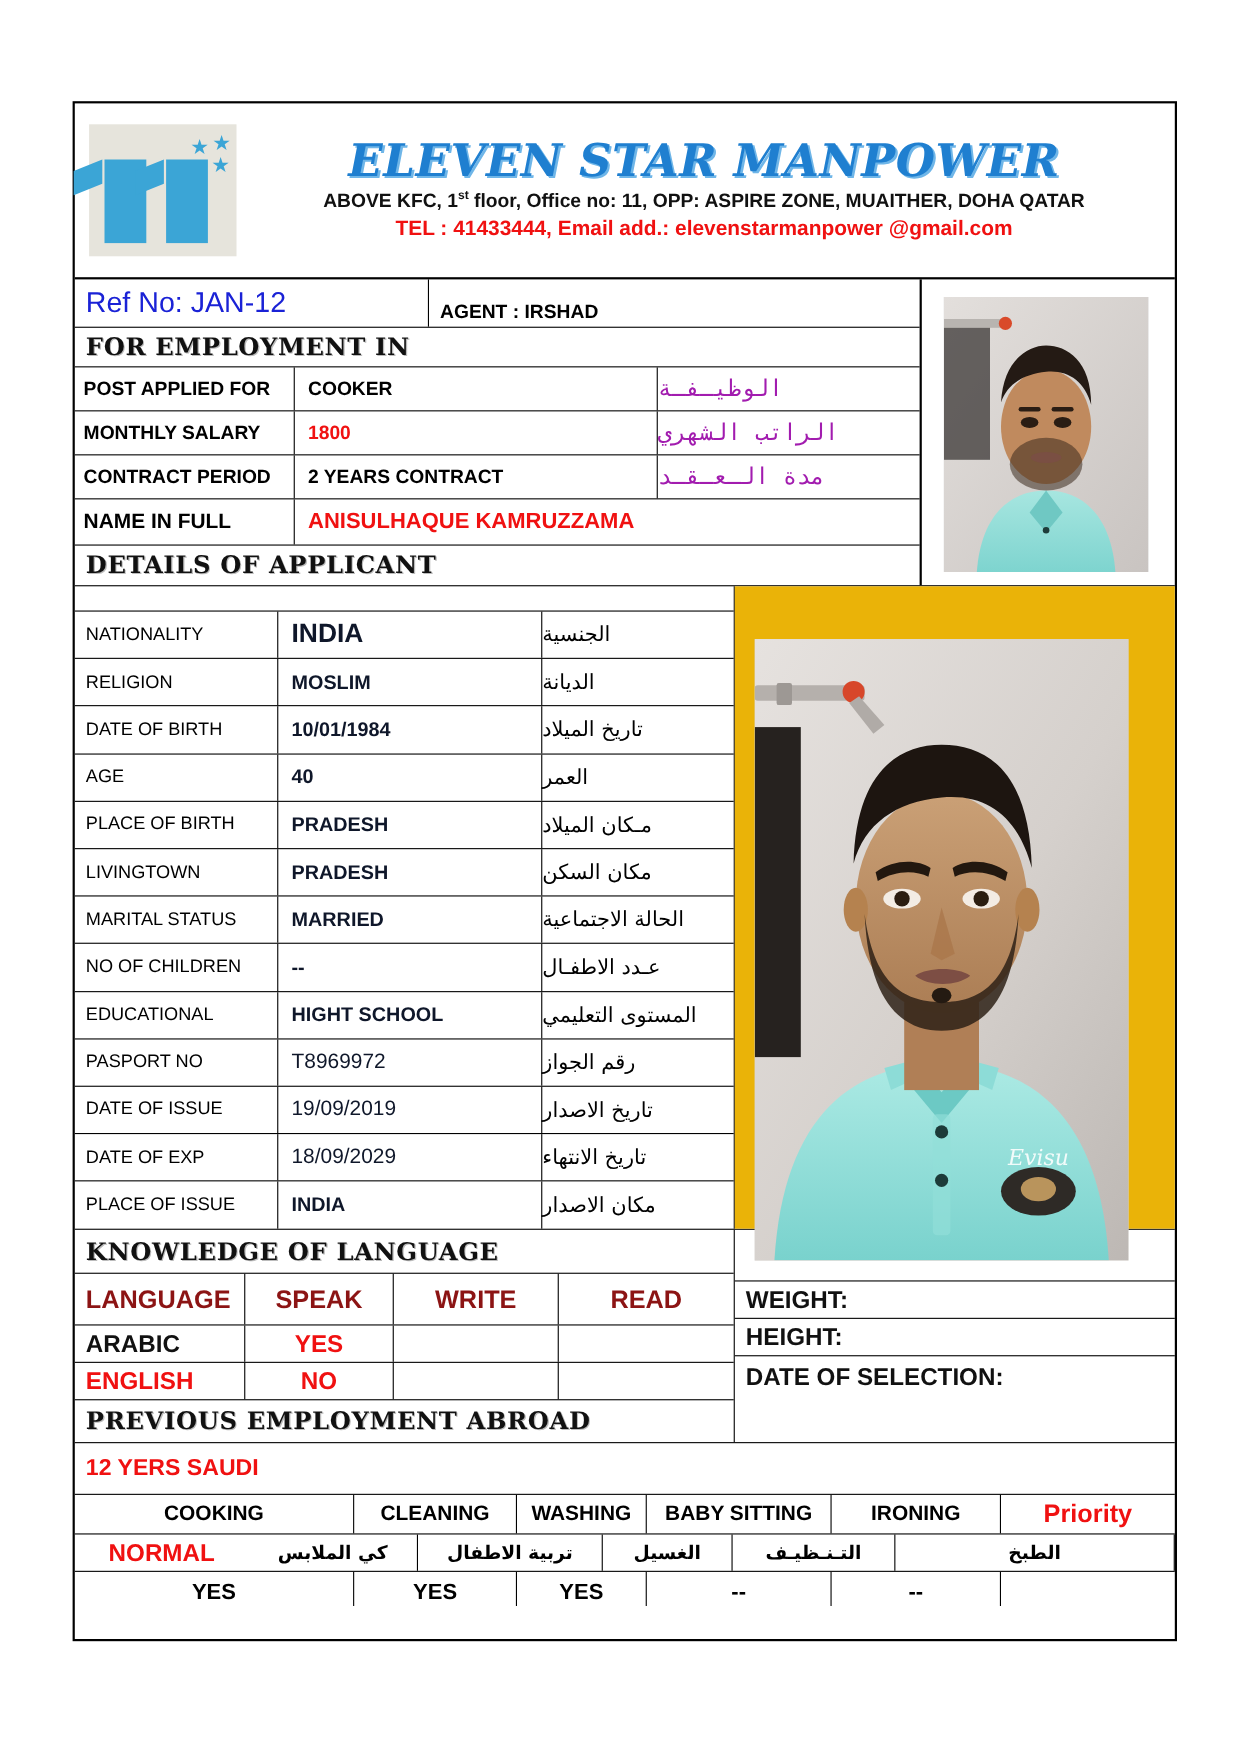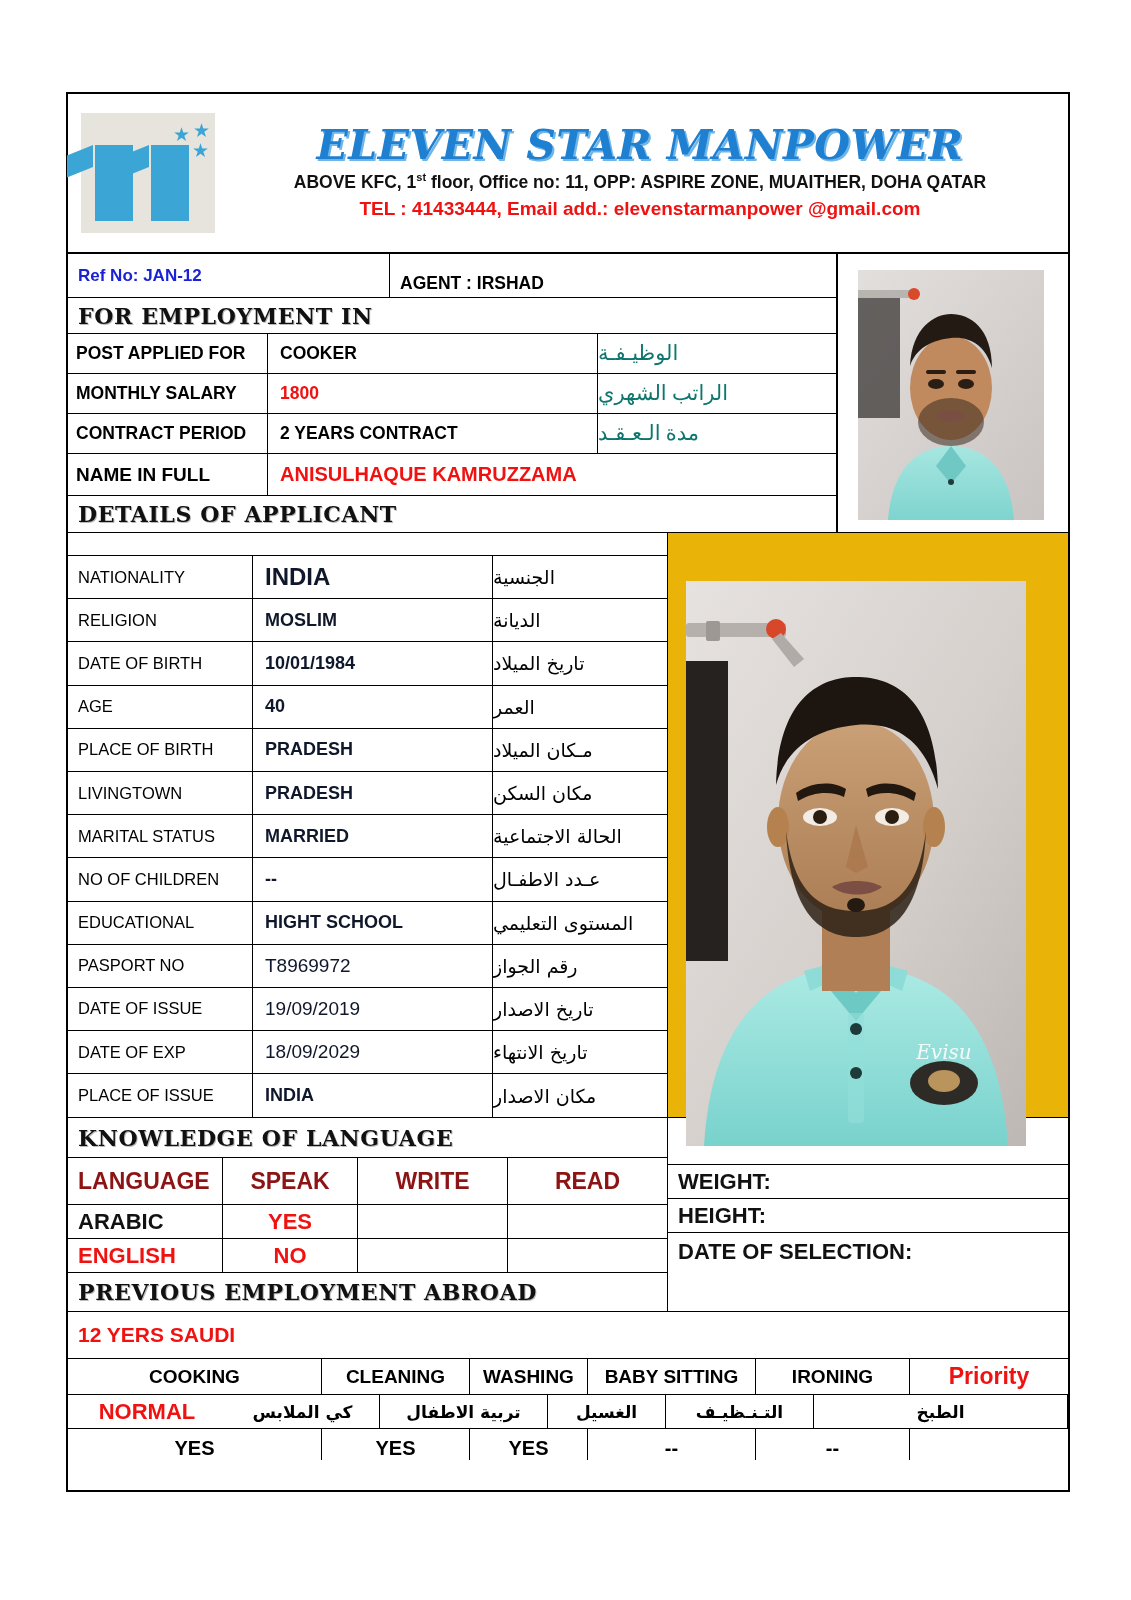--- a/index.html
+++ b/index.html
@@ -56,40 +56,40 @@
   
   .upper{display:flex;}
   .upper-left{width:770px;flex:0 0 770px;border-right:2px solid #000;box-sizing:border-box;}
   .upper-right{flex:1;position:relative;}
 
   .row{display:flex;border-bottom:1.6px solid #000;box-sizing:border-box;}
   .row:last-child{border-bottom:none;}
 
   .refrow{height:44px;align-items:stretch;}
   .refcell{width:322px;flex:0 0 322px;border-right:1.6px solid #000;display:flex;align-items:center;padding-left:10px;box-sizing:border-box;}
-  .ref{font-size:17px;font-weight:bold;color:#1a22d6;}
+  .ref{font-size:26px;font-weight:normal;color:#1a22d6;}
   .agentcell{flex:1;display:flex;align-items:flex-end;padding:0 0 3px 10px;box-sizing:border-box;}
   .agent{font-size:17.5px;font-weight:bold;color:#000;}
 
   .section-head{
     height:36px;display:flex;align-items:center;padding-left:10px;
     border-bottom:1.6px solid #000;box-sizing:border-box;
   }
   .sh-text{
     font-family:"DejaVu Serif", serif;font-weight:bold;font-size:22px;color:#111;
     letter-spacing:0.6px;text-shadow:1px 1px 0 #bbb;
   }
 
   .lbl{width:200px;flex:0 0 200px;border-right:1.6px solid #000;display:flex;align-items:center;
        padding-left:8px;box-sizing:border-box;font-size:17.5px;font-weight:bold;color:#000;}
   .val{width:330px;flex:0 0 330px;border-right:1.6px solid #000;display:flex;align-items:center;
        padding-left:12px;box-sizing:border-box;font-size:17.5px;font-weight:bold;color:#000;}
   .ar{flex:1;display:flex;align-items:center;justify-content:flex-end;padding-right:21px;
-      box-sizing:border-box;font-size:21px;color:#0f766e;direction:rtl;
-      font-family:Liberation Serif, serif;}
+      box-sizing:border-box;font-size:21px;color:#a21caf;direction:rtl;
+      font-family:Liberation Mono, monospace;}
   .val.red{color:#f01111;}
   .emprow{height:40px;}
   .namerow{height:42px;}
   .namelbl{width:200px;flex:0 0 200px;border-right:1.6px solid #000;display:flex;align-items:center;
            padding-left:8px;box-sizing:border-box;font-size:19px;font-weight:bold;}
   .nameval{flex:1;display:flex;align-items:center;padding-left:12px;box-sizing:border-box;
            font-size:20px;font-weight:bold;color:#f01111;}
 
   
   .photo-sm{position:absolute;left:20px;top:16px;width:186px;height:250px;overflow:hidden;background:#cfcfcf;}

